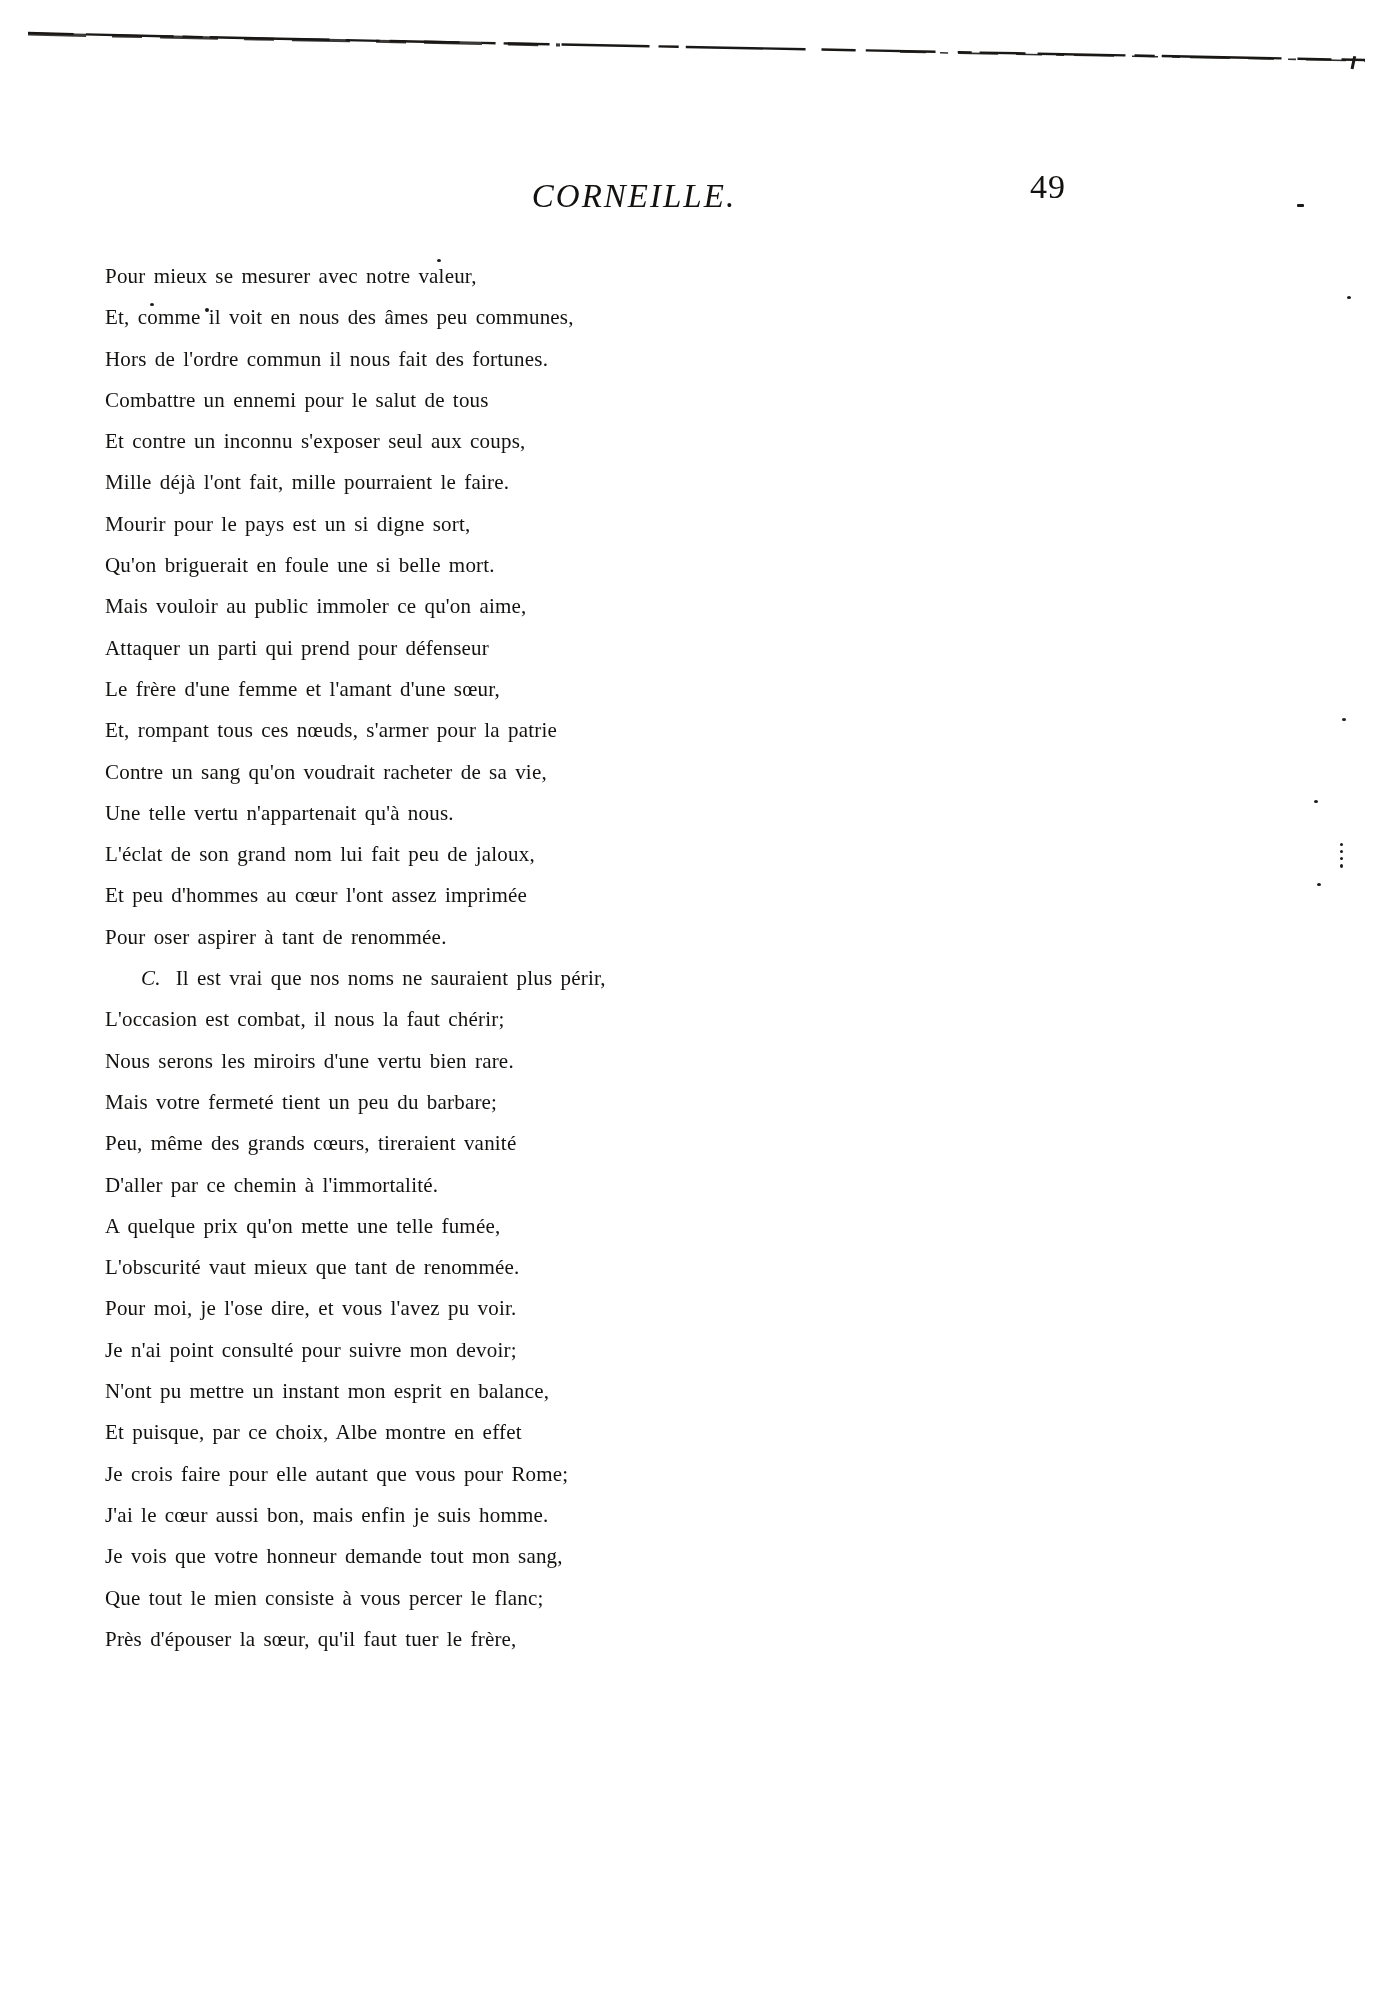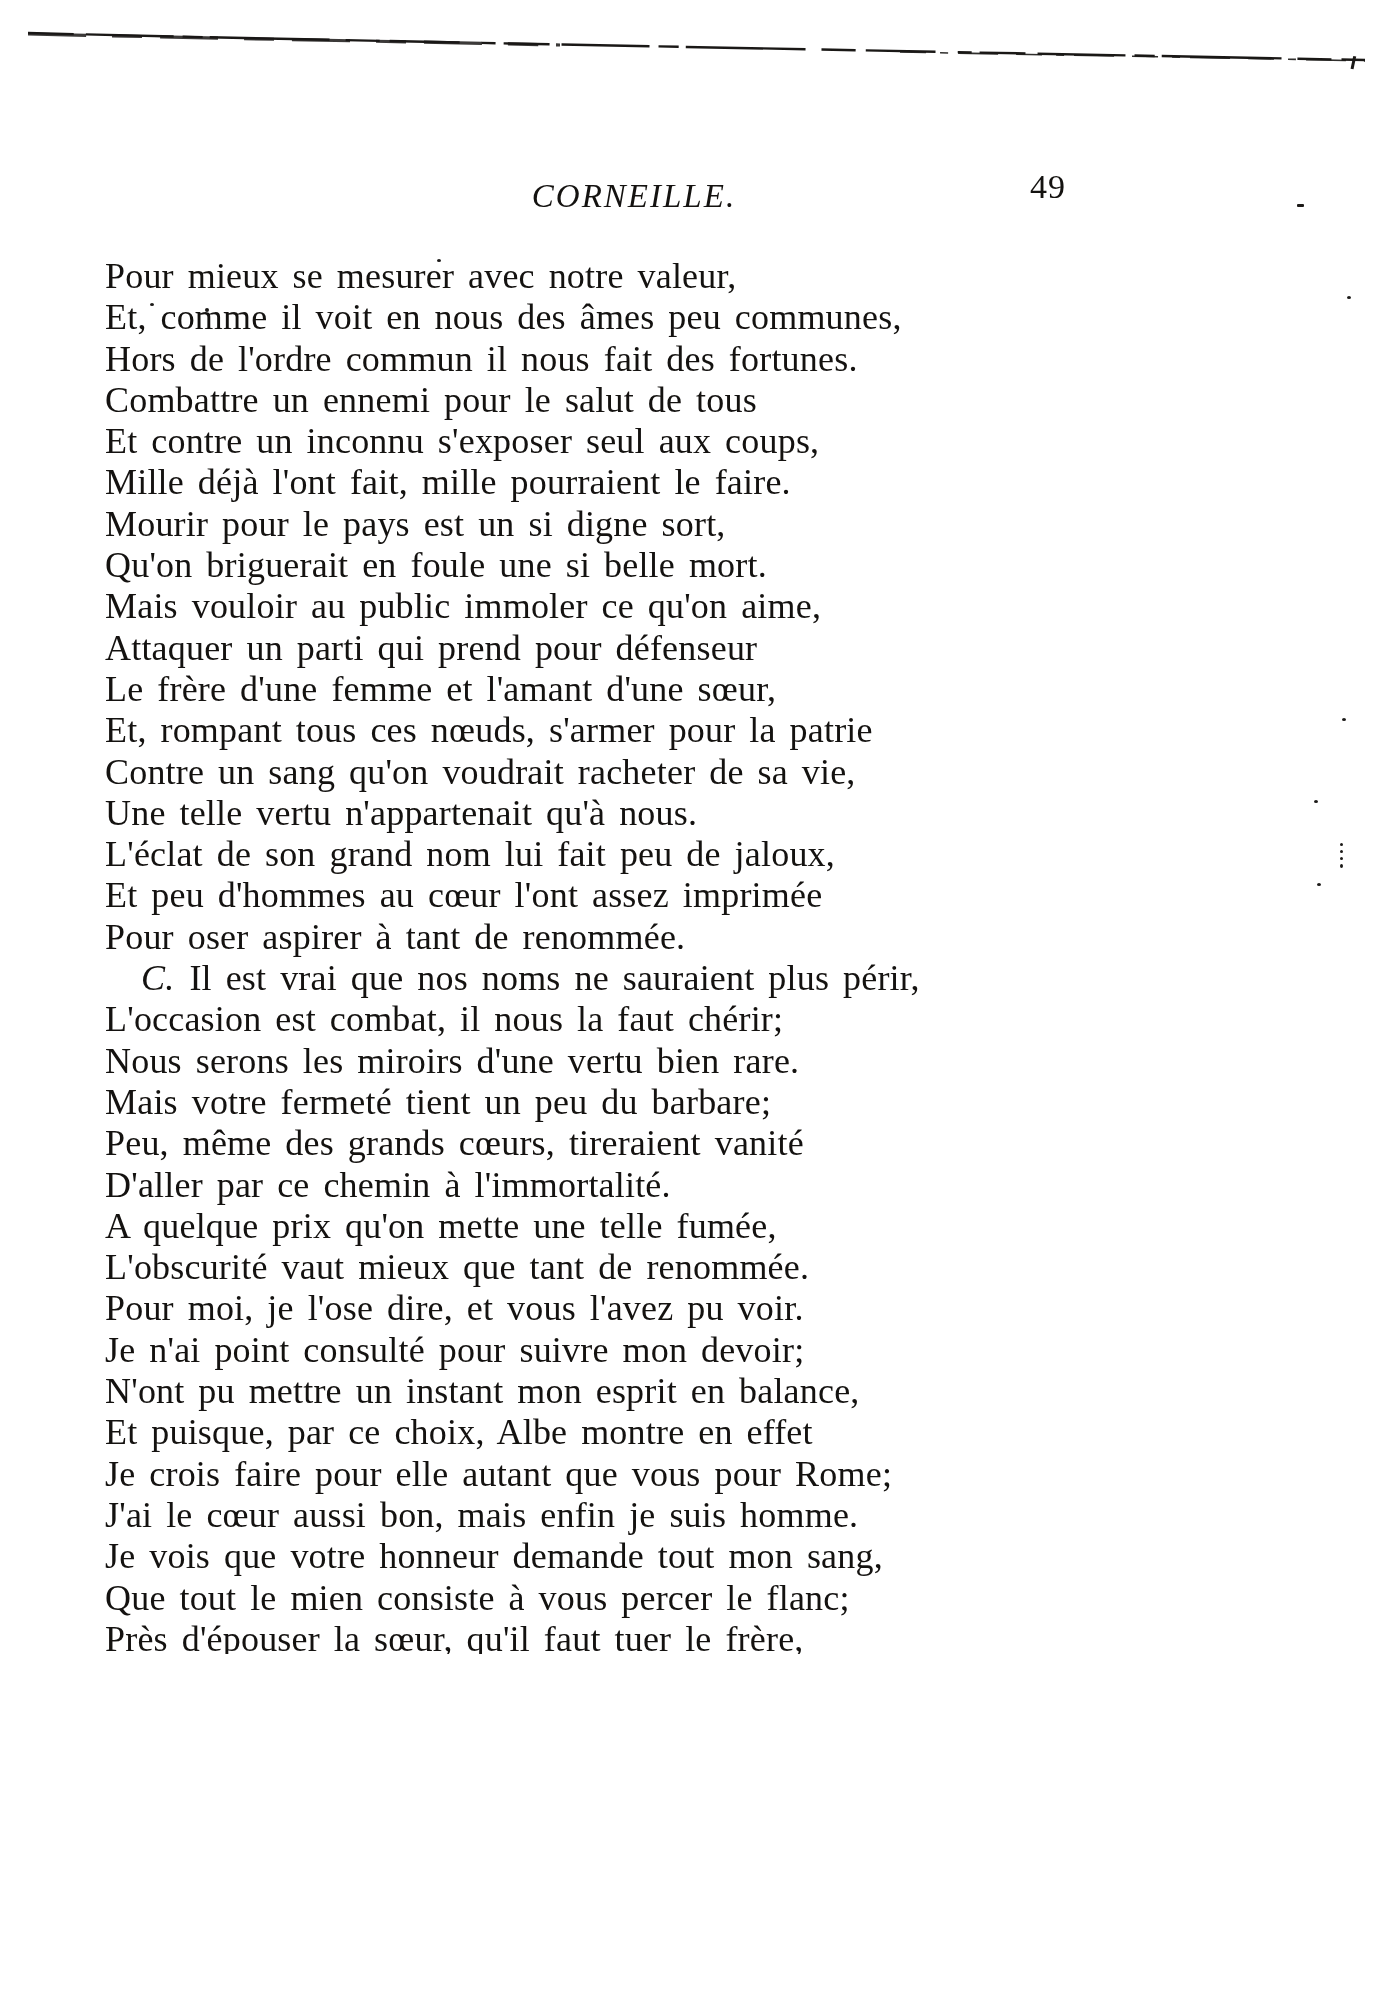--- a/index.html
+++ b/index.html
@@ -45,21 +45,21 @@
     text-align: right;
   }
   
   .poem {
     position: absolute;
     left: 105px;
     top: 256px;
     width: 1060px;
   }
   .line {
-    font-size: 36px;
+    font-size: 21px;
     line-height: 41.3px;
     white-space: nowrap;
     word-spacing: 0.13em;
     letter-spacing: 0.2px;
   }
   .line.indent { padding-left: 36px; }
   .line.heavy { text-shadow: 0.6px 0 0 currentColor; }
   .speaker {
     font-style: italic;
     margin-right: 15px;

